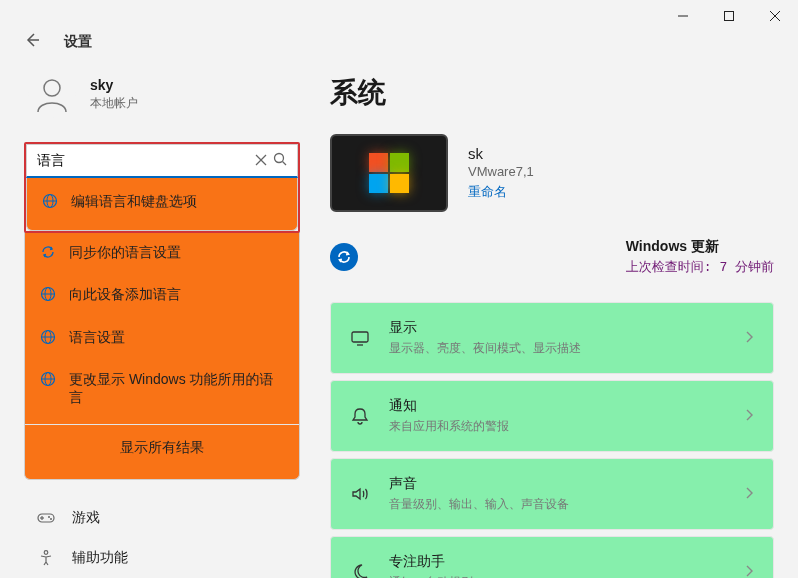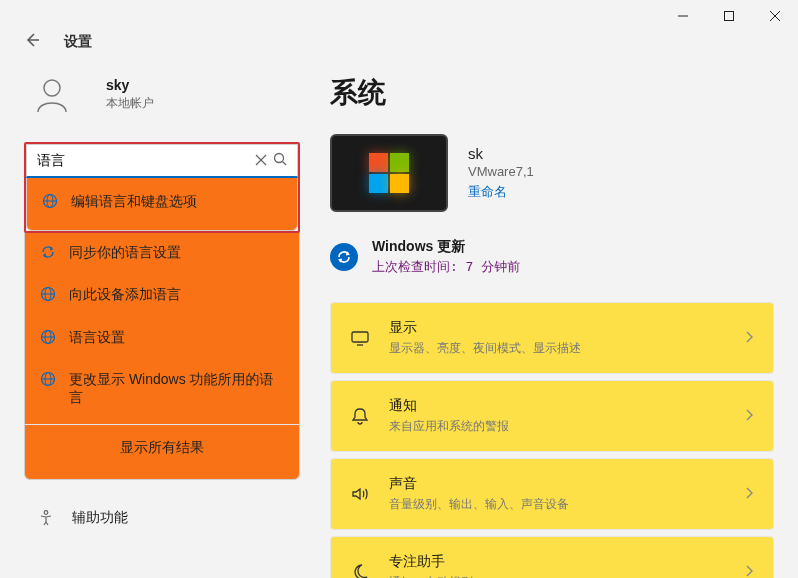--- a/index.html
+++ b/index.html
@@ -39,21 +39,21 @@
   color: #555;
   cursor: pointer;
 }
 .app-title { font-size: 14px; font-weight: 600; color: #333; }
 .content {
   display: flex;
   padding: 18px 0 0 24px;
   gap: 30px;
 }
 .sidebar { width: 276px; position: relative; }
-.profile { display: flex; gap: 30px; align-items: center; margin-bottom: 24px; padding-left: 4px; }
+.profile { display: flex; gap: 14px; align-items: center; margin-bottom: 24px; padding-left: 4px; }
 .avatar {
   width: 48px; height: 48px;
   border-radius: 50%;
   background: #f3f3f3;
   display: flex; align-items: center; justify-content: center;
 }
 .profile-name { font-weight: 600; font-size: 14px; }
 .profile-sub { font-size: 12px; color: #666; margin-top: 2px; }
 .search-wrap {
   border: 2px solid #d13438;
@@ -135,31 +135,31 @@
 }
 .win-logo span:nth-child(1){ background:#f25022; box-shadow: 0 0 12px rgba(242,80,34,.6); }
 .win-logo span:nth-child(2){ background:#7fba00; box-shadow: 0 0 12px rgba(127,186,0,.6); }
 .win-logo span:nth-child(3){ background:#00a4ef; box-shadow: 0 0 12px rgba(0,164,239,.6); }
 .win-logo span:nth-child(4){ background:#ffb900; box-shadow: 0 0 12px rgba(255,185,0,.6); }
 .device-info .dn { font-size: 15px; font-weight: 500; }
 .device-info .dm { font-size: 13px; color: #666; margin-top: 2px; }
 .device-info .dr { font-size: 13px; color: #0067c0; margin-top: 4px; cursor: pointer; }
 .update-row {
   display: flex; gap: 14px; align-items: center;
-  margin-top: 26px; margin-bottom: 26px;
+  margin-top: 26px; margin-bottom: 26px; justify-content: space-between;
 }
 .update-icon {
   width: 28px; height: 28px; border-radius: 50%;
   background: #0067c0; display: flex; align-items: center; justify-content: center;
   color: #fff;
 }
 .update-title { font-weight: 600; font-size: 14px; }
 .update-sub { font-size: 13px; color: #701a75; margin-top: 2px; font-family: Liberation Mono, monospace; }
 .card {
-  background: #fde047;
+  background: #86efac;
   border: 1px solid #e5e5e5;
   border-radius: 4px;
   padding: 16px 18px;
   display: flex; align-items: center; gap: 18px;
   margin-bottom: 6px;
   cursor: pointer;
 }
 .card-icon { width: 22px; display: flex; align-items: center; justify-content: center; color: #333; }
 .card-body { flex: 1; }
 .card-title { font-size: 14px; }
@@ -282,20 +282,32 @@
           </span>
           <span class="suggest-text">更改显示 Windows 功能所用的语言</span>
         </div>
         <div class="suggest-footer">显示所有结果</div>
     </div>
 
     <div class="nav-below">
       <div class="nav-item">
         <span class="nav-icon">
             <svg width="18" height="18" viewBox="0 0 18 18">
+              <rect x="1" y="5" width="16" height="8" rx="4" fill="none" stroke="#666" stroke-width="1.2"></rect>
+              <circle cx="12" cy="8" r="1" fill="#666"></circle>
+              <circle cx="14" cy="10" r="1" fill="#666"></circle>
+              <line x1="5" y1="7" x2="5" y2="11" stroke="#666" stroke-width="1.2"></line>
+              <line x1="3" y1="9" x2="7" y2="9" stroke="#666" stroke-width="1.2"></line>
+            </svg>
+          </span>
+        <span class="nav-label">游戏</span>
+      </div>
+      <div class="nav-item">
+        <span class="nav-icon">
+            <svg width="18" height="18" viewBox="0 0 18 18">
               <circle cx="9" cy="3.5" r="1.8" fill="none" stroke="#666" stroke-width="1.2"></circle>
               <path d="M4 7l5 1 5-1M9 8v5M7 16l2-3 2 3" fill="none" stroke="#666" stroke-width="1.2"></path>
             </svg>
           </span>
         <span class="nav-label">辅助功能</span>
       </div>
 
     </div>
   </div>
 

